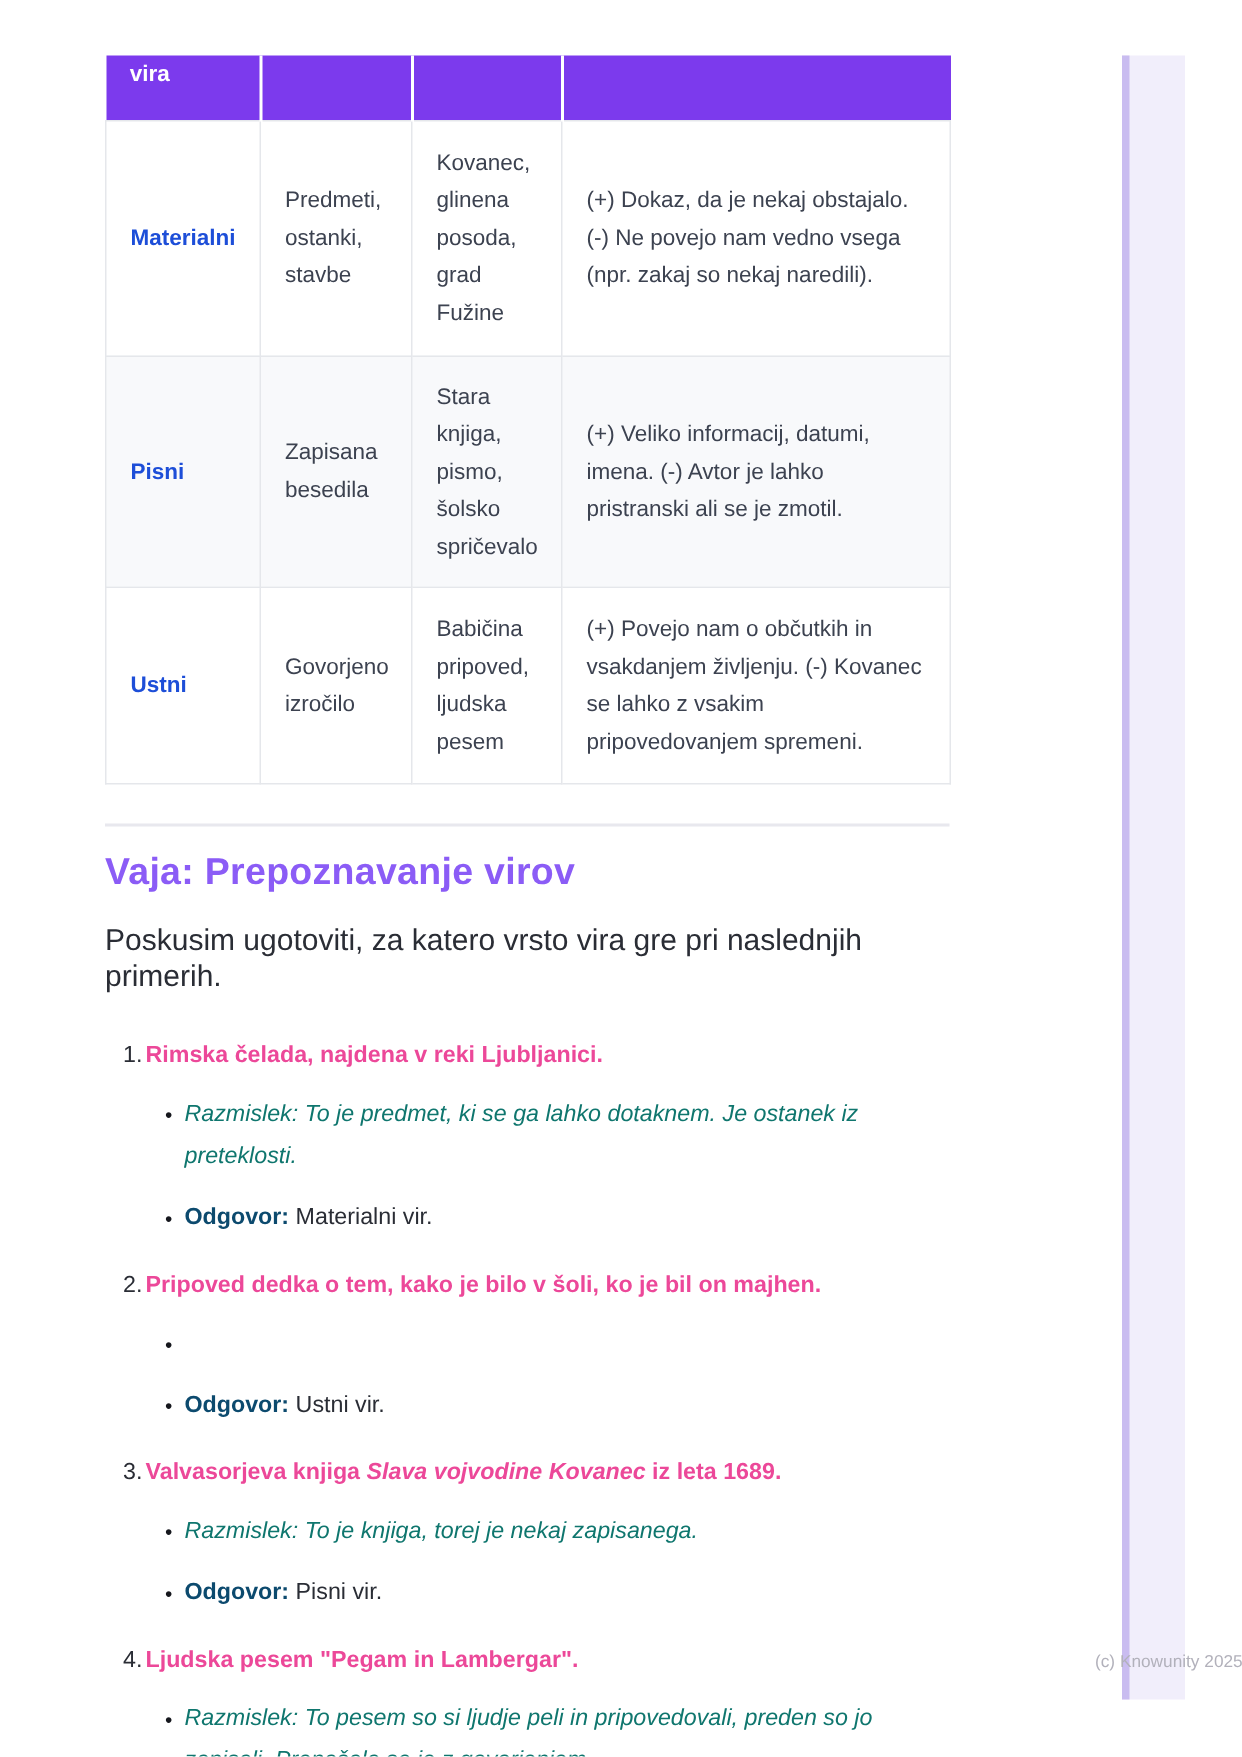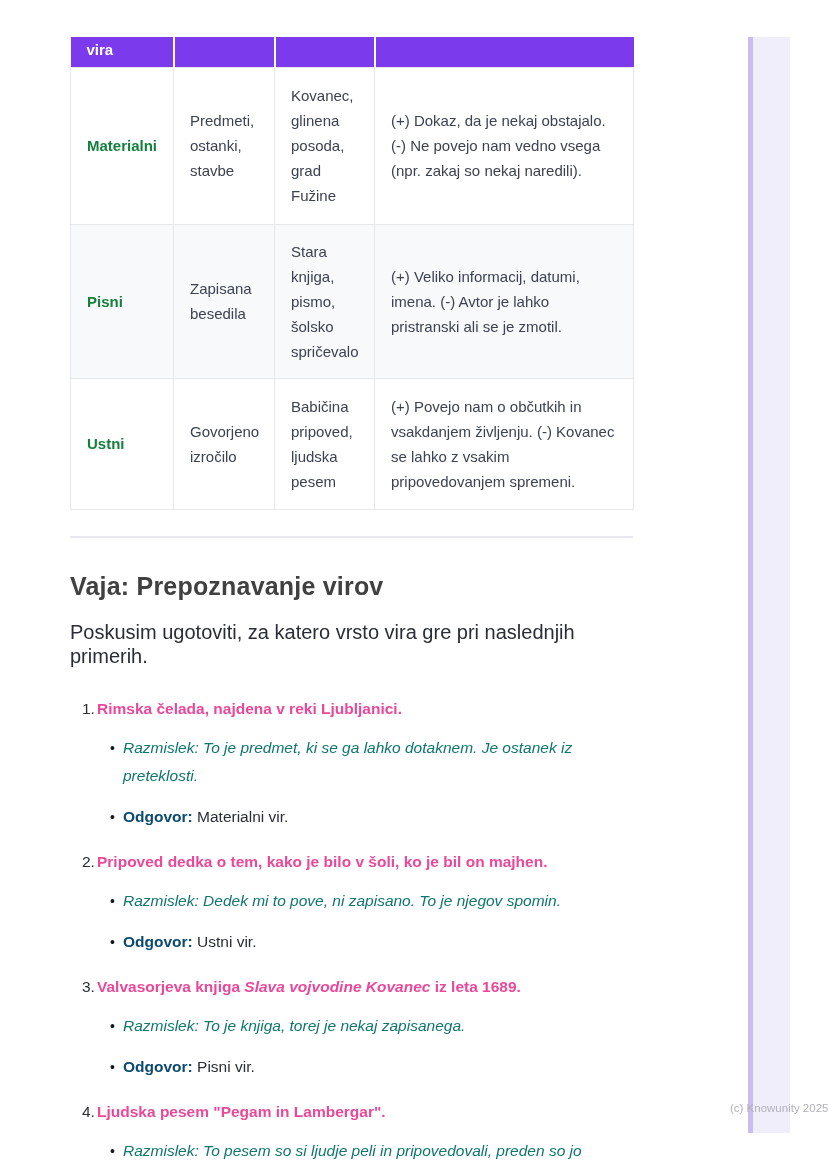--- a/index.html
+++ b/index.html
@@ -40,53 +40,53 @@
   table.src-table col.c2 { width: 101px; }
   table.src-table col.c3 { width: 100px; }
   table.src-table col.c4 { width: 259px; }
 
   thead th {
     background: #7c3aed;
     color: #ffffff;
     font-weight: bold;
     text-align: left;
     vertical-align: top;
-    height: 30px;
+    height: 43px;
     padding: 4px 14px 0 16px;
     border-left: 2px solid #ffffff;
     font-size: 15px;
   }
   thead th:first-child { border-left: none; }
 
   tbody td {
     border: 1px solid #e5e7eb;
     vertical-align: middle;
     padding: 14px 14px 14px 16px;
     line-height: 25px;
     margin-left: 39px;
   }
   tbody tr.row-1 { height: 157px; background: #ffffff; }
   tbody tr.row-2 { height: 153px; background: #f8f9fb; }
   tbody tr.row-3 { height: 131px; background: #ffffff; }
-  td.type-cell { font-weight: bold; color: #15803d; }
+  td.type-cell { font-weight: bold; color: #1d4ed8; }
 
   
   .divider {
     margin-top: 26px;
     border: none;
     border-top: 2px solid #e8e8ee;
     width: 563px;
   }
 
   
   h2.exercise-title {
-    margin-top: 34px;
+    margin-top: 16px;
     font-size: 25px;
     font-weight: bold;
-    color: #404040;
+    color: #8b5cf6;
     letter-spacing: 0.2px;
   }
   p.exercise-intro {
     margin-top: 19px;
     font-size: 20px;
     line-height: 24px;
     color: #2a2d35;
   }
 
   ol.exercise-list {
@@ -201,21 +201,20 @@
       </li>
 
       <li class="num-item">
         <div class="num-row">
           <span class="num-marker">2.</span>
           <span class="num-title">Pripoved dedka o tem, kako je bilo v šoli, ko je bil on majhen.</span>
         </div>
         <ul class="sub-bullets">
           <li class="bullet-row">
             <span class="bullet-marker">•</span>
-            <span class="bullet-text razmislek">Razmislek: Dedek mi to pove, ni zapisano. To je njegov spomin.</span>
           </li>
           <li class="bullet-row">
             <span class="bullet-marker">•</span>
             <span class="bullet-text"><span class="odg-label">Odgovor:</span><span> Ustni vir.</span></span>
           </li>
         </ul>
       </li>
 
       <li class="num-item">
         <div class="num-row">

